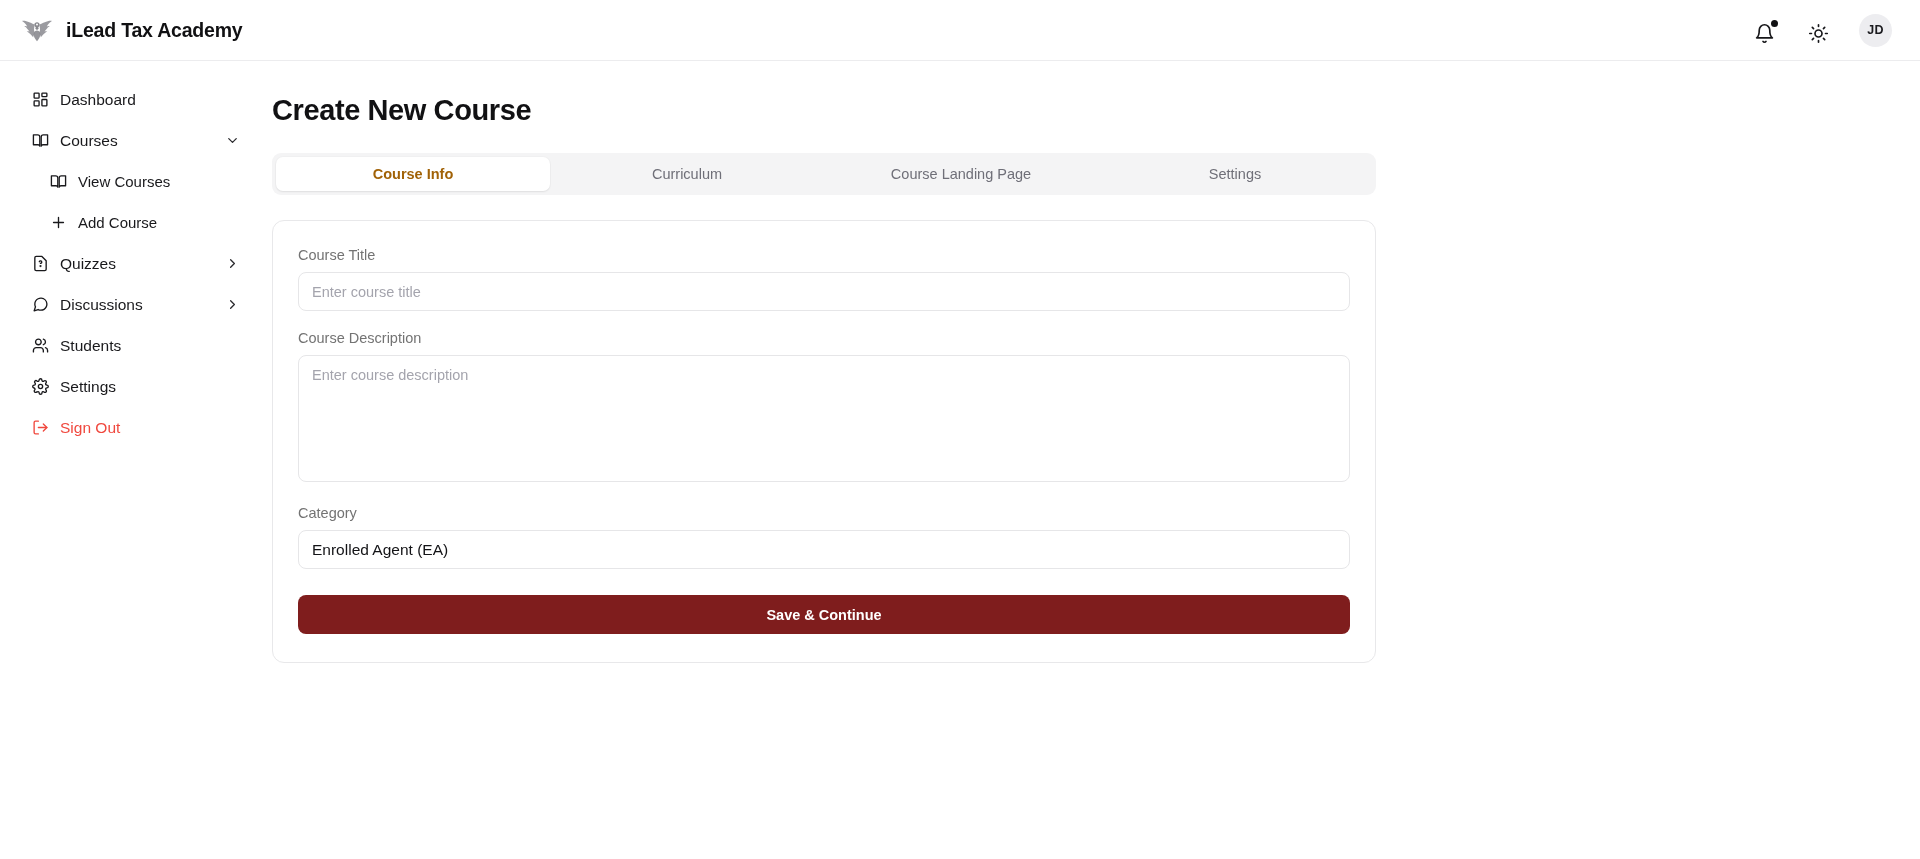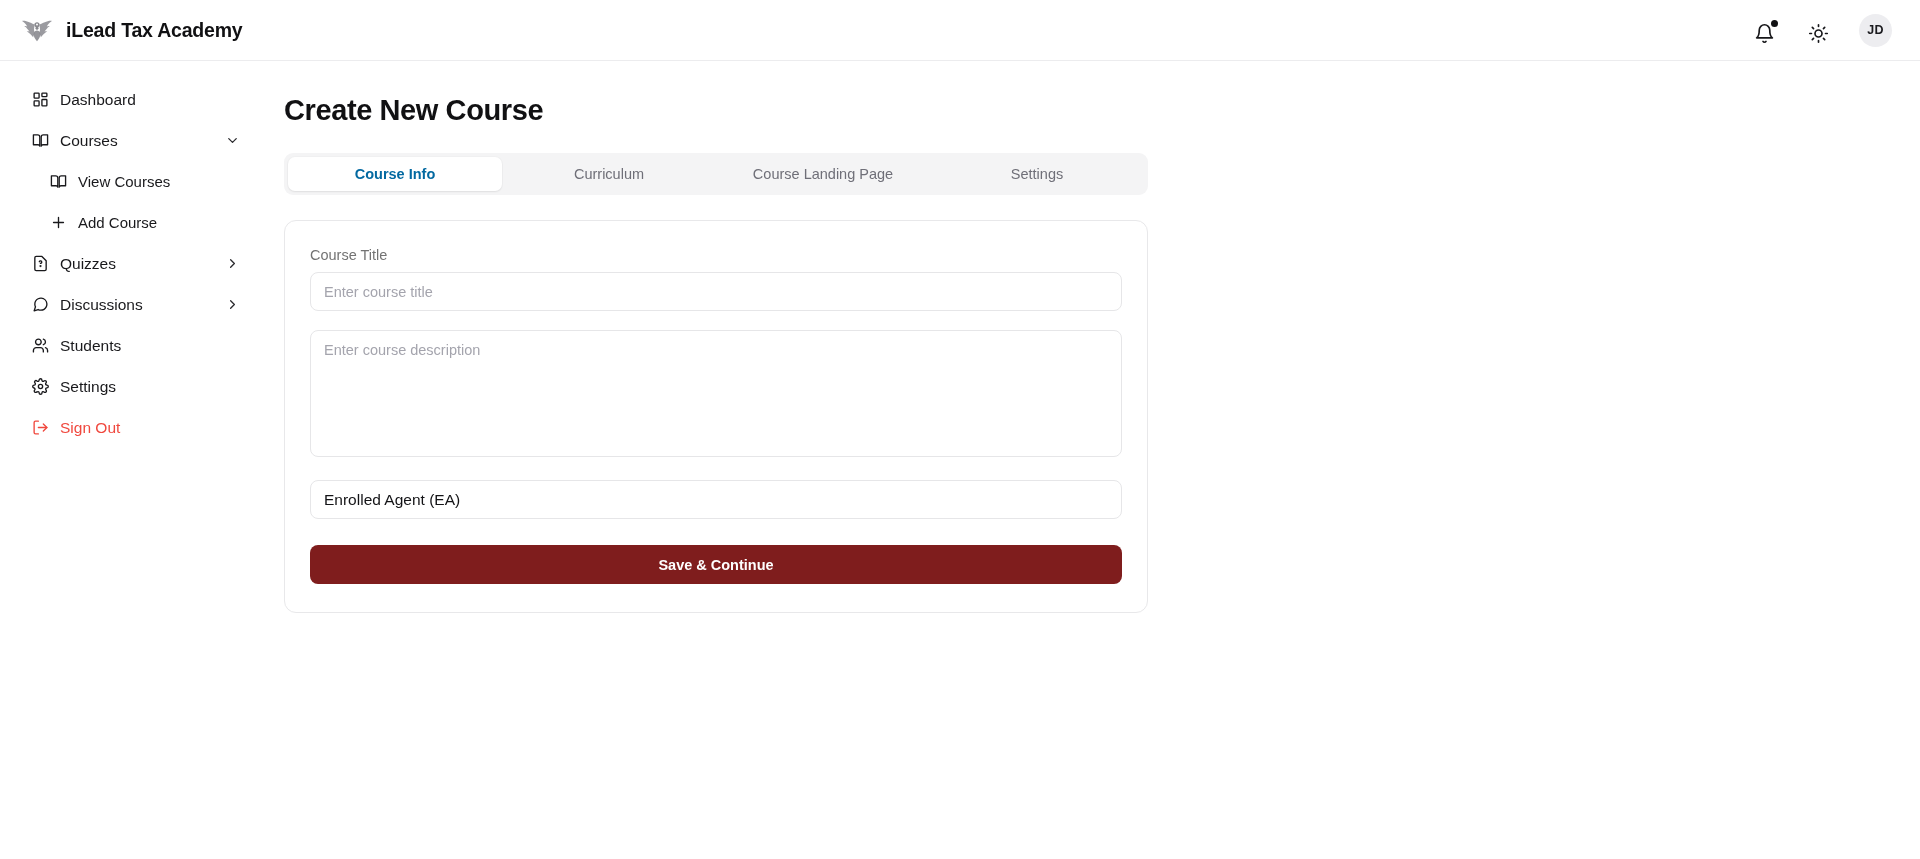--- a/index.html
+++ b/index.html
@@ -124,22 +124,22 @@
   .nav-item.signout { color: #f0483e; }
   .nav-item.signout .nav-ico { color: #f0483e; }
 
   
   .main {
     flex: 1 1 auto;
     padding: 24px 0 0 0;
     overflow: hidden;
   }
   .content-wrap {
-    width: 864px;
-    margin-left: 16px;
+    width: 1104px;
+    margin-left: 4px;
     padding-left: 0;
   }
   .page-title {
     font-size: 29px;
     font-weight: 700;
     letter-spacing: -0.4px;
     color: #111113;
     margin: 9px 0 26px 0;
   }
 
@@ -158,21 +158,21 @@
     align-items: center;
     justify-content: center;
     font-size: 14.5px;
     font-weight: 500;
     color: #6f6f78;
     border-radius: 7px;
     cursor: pointer;
   }
   .tab.active {
     background: #ffffff;
-    color: #0369a1;
+    color: #a16207;
     font-weight: 700;
     box-shadow: 0 1px 2px rgba(0,0,0,0.07), 0 0 0 1px rgba(0,0,0,0.015);
   }
 
   .card {
     background: #ffffff;
     border: 1px solid #e8e8ea;
     border-radius: 12px;
     padding: 26px 25px 28px 25px;
   }
@@ -414,24 +414,26 @@
       </div>
 
       <section class="card">
 
         <div class="field">
           <label class="field-label">Course Title</label>
           <input class="text-input" type="text" placeholder="Enter course title" style="">
         </div>
 
         <div class="field">
+          <label class="field-label">Course Description</label>
           <textarea class="textarea-input" placeholder="Enter course description" style=""></textarea>
         </div>
 
         <div class="field category">
+          <label class="field-label">Category</label>
           <div class="select-input">Enrolled Agent (EA)</div>
         </div>
 
         <button class="primary-btn">Save &amp; Continue</button>
 
       </section>
 
     </div>
   </main>
 </div>

